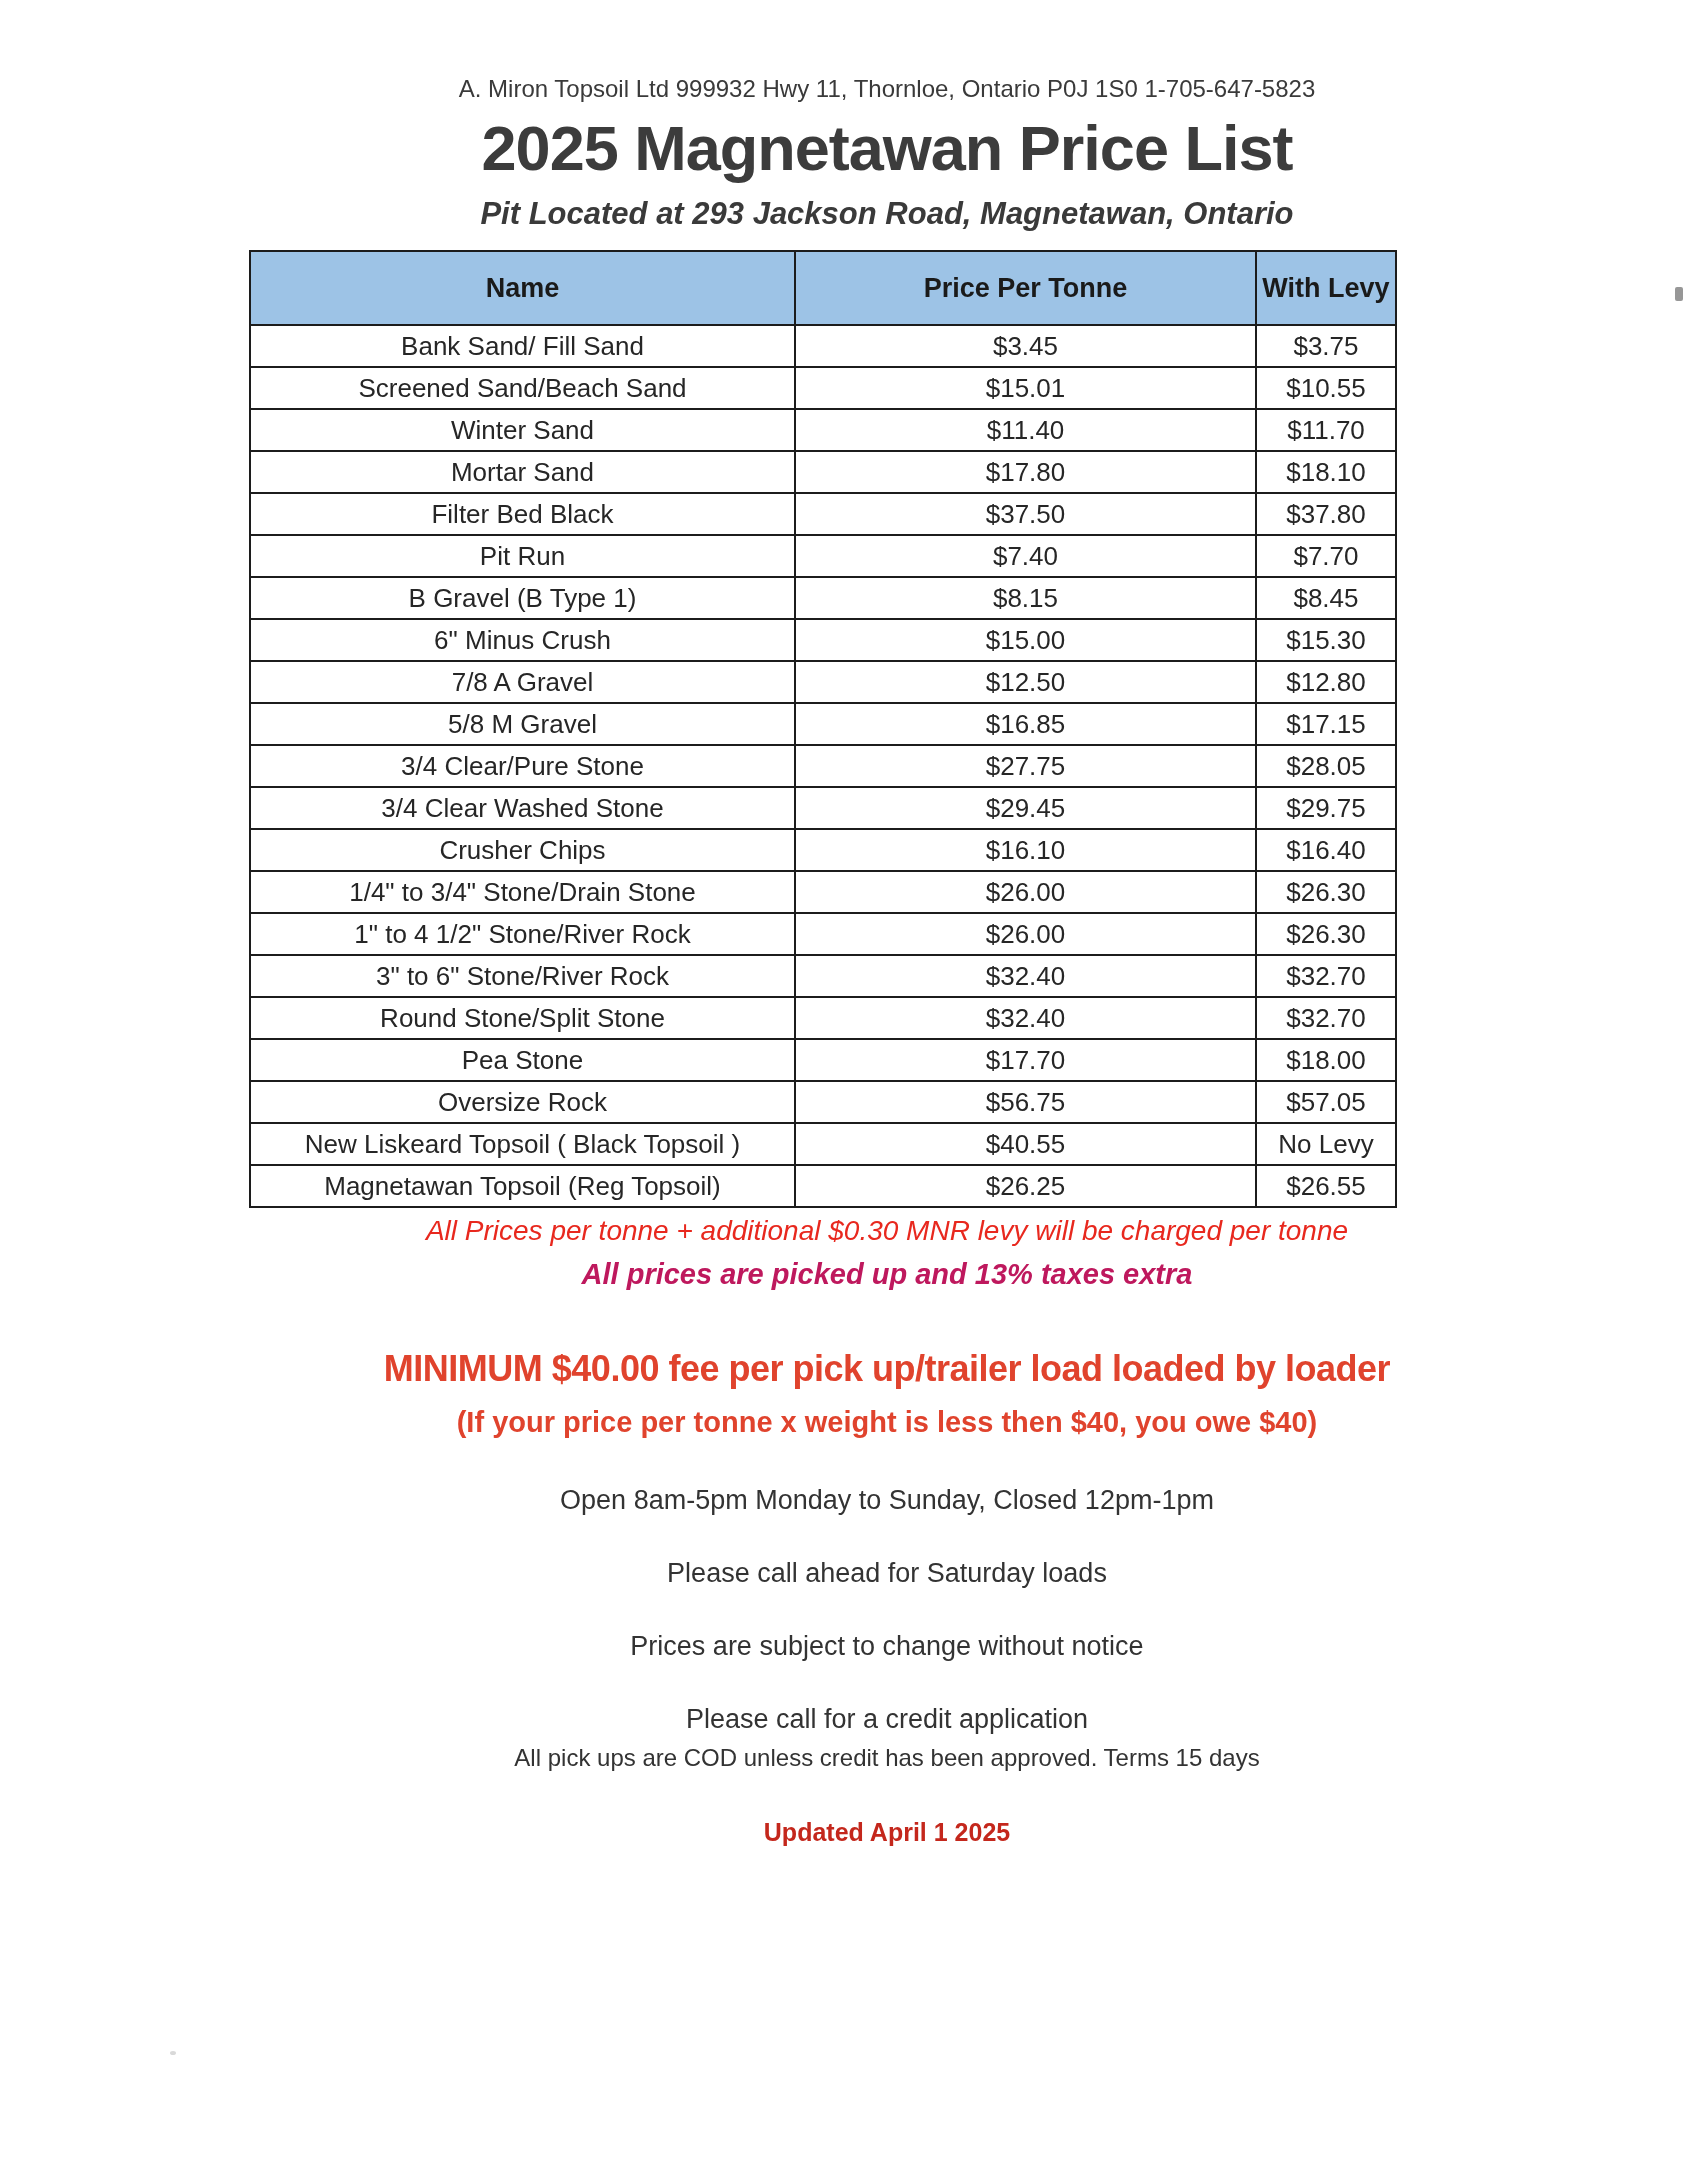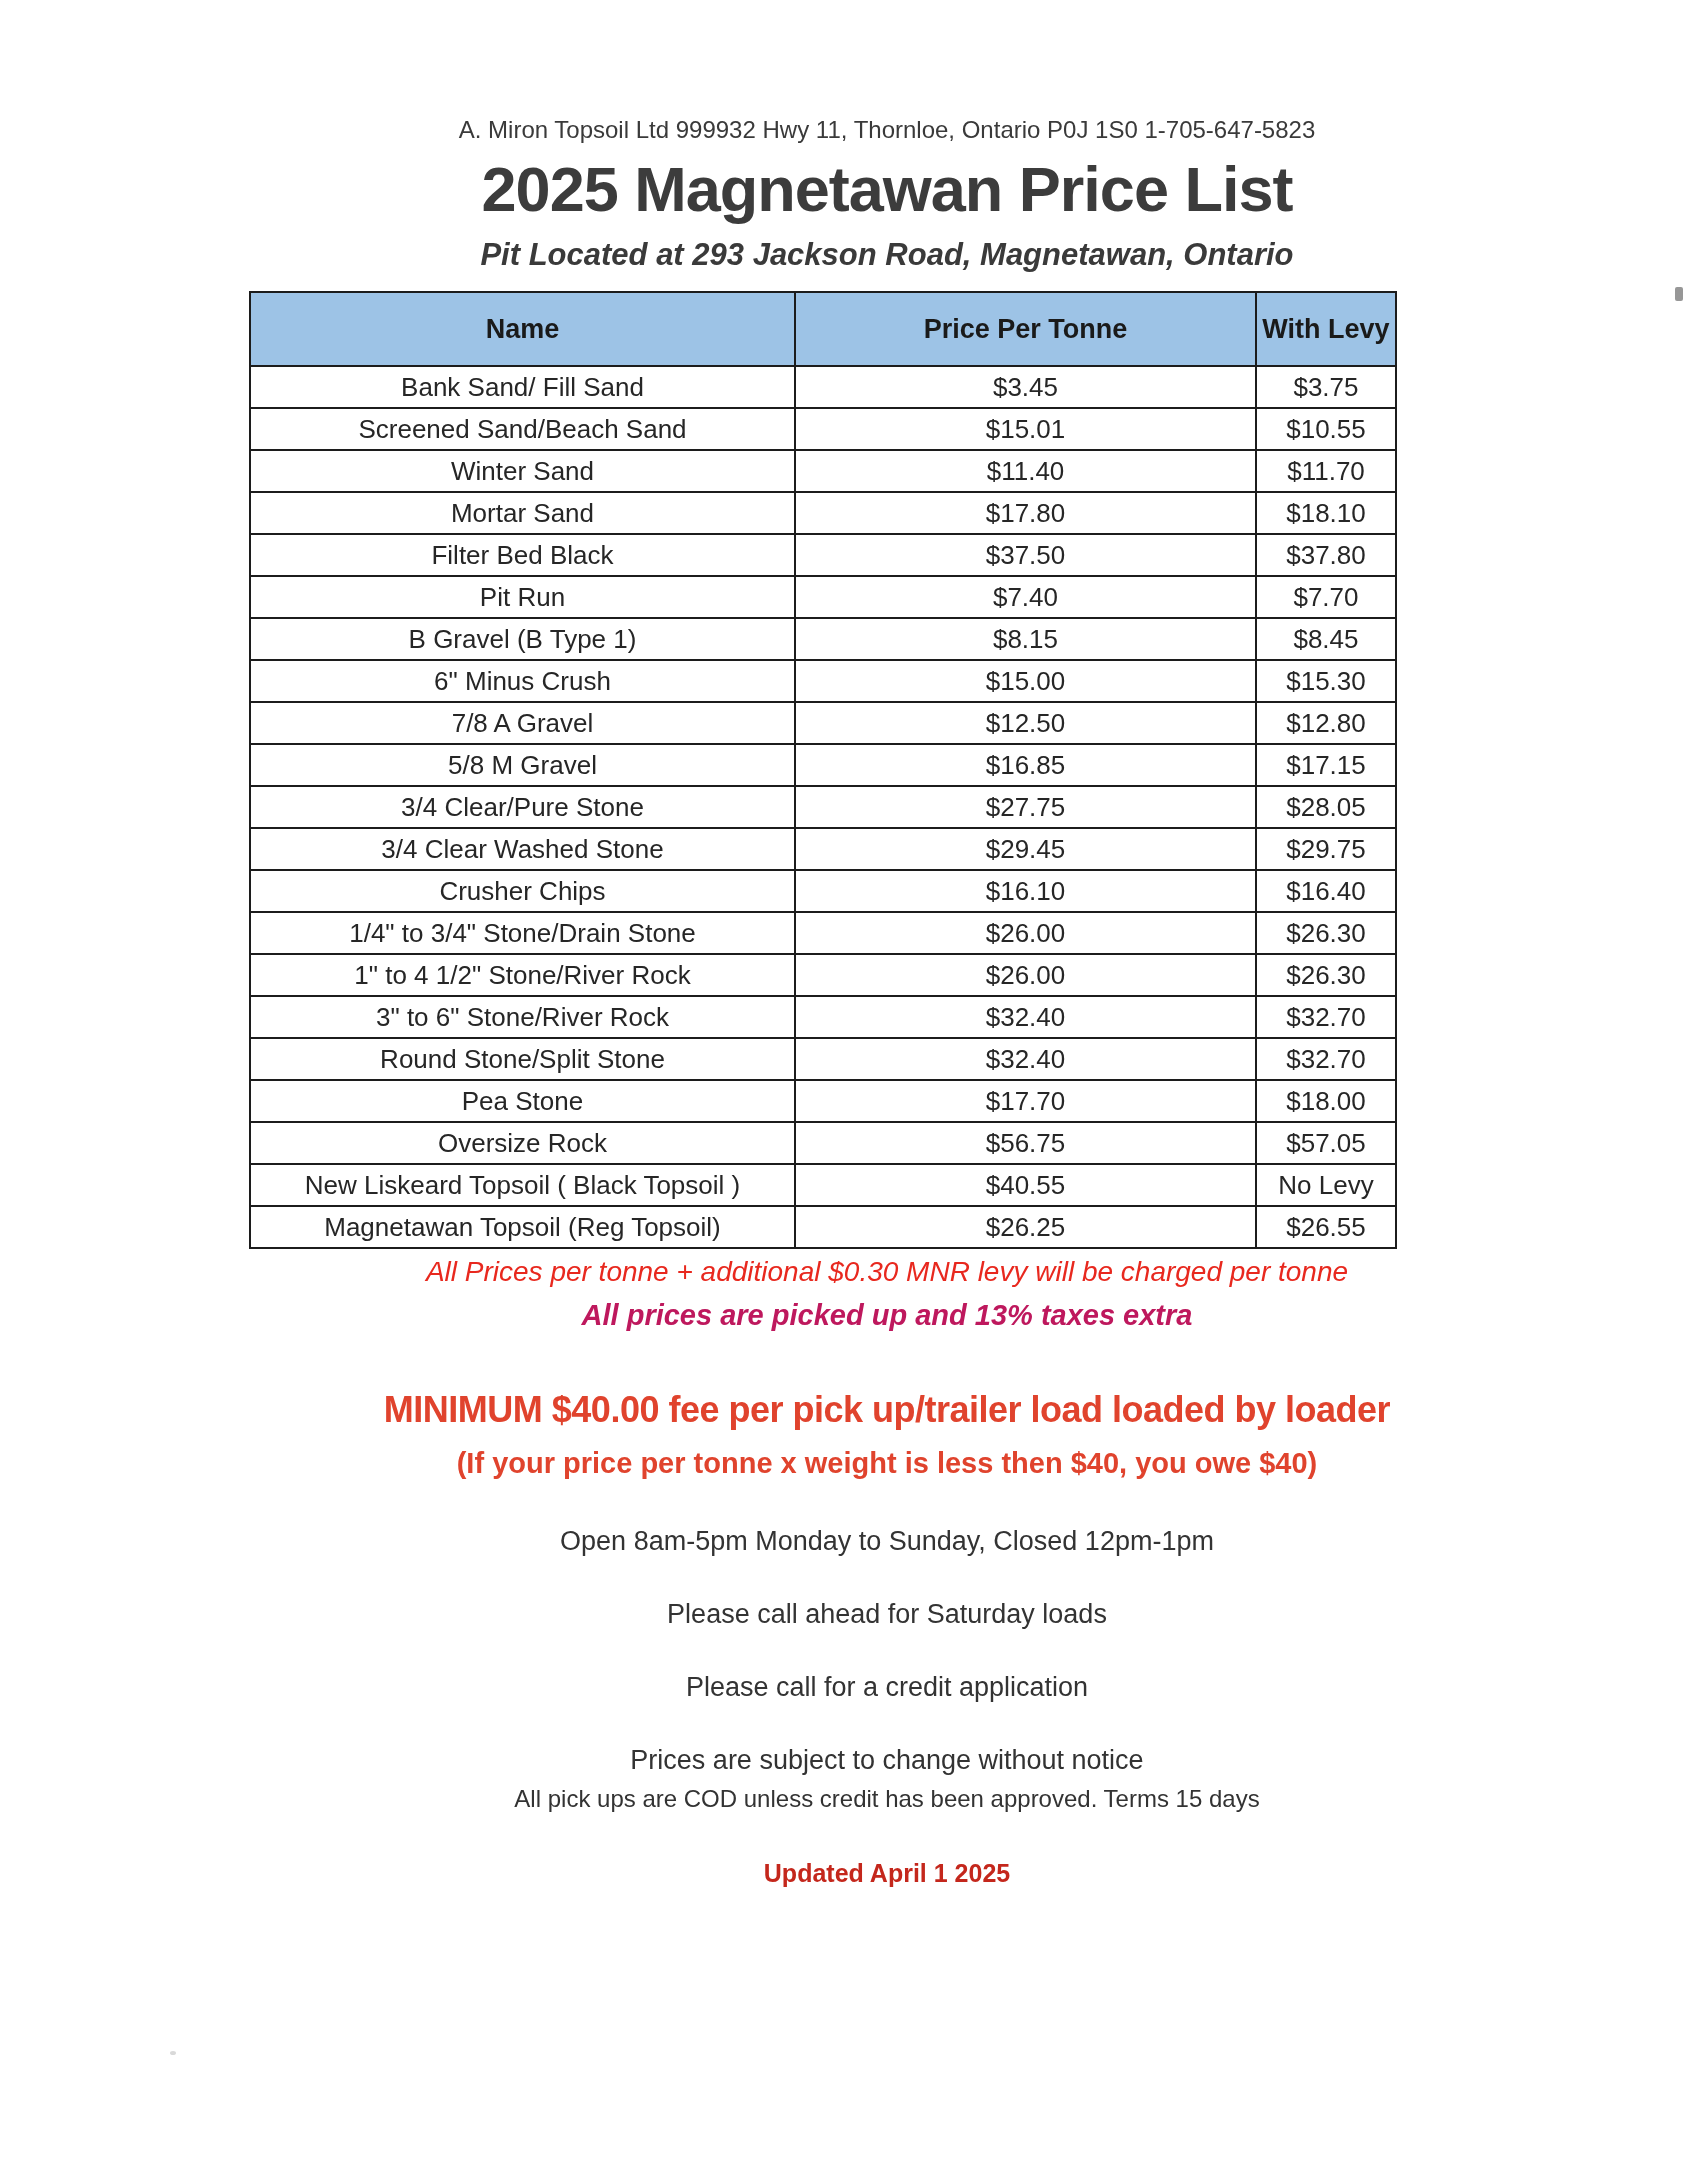--- a/index.html
+++ b/index.html
@@ -17,21 +17,21 @@
     position:relative;
     width:1683px;height:2178px;
     background:#ffffff;
     font-family:"Liberation Sans","DejaVu Sans",sans-serif;
     color:var(--ink);
     overflow:hidden;
   }
   .content{
     width:1276px;
     margin-left:249px;
-    padding-top:116px;
+    padding-top:75px;
     text-align:center;
   }
   .address{
     font-size:24px;
     color:#3a3a3a;
     letter-spacing:0px;
   }
   .doc-title{
     margin-top:14px;
     font-size:63px;
@@ -295,23 +295,23 @@
     <div class="note-taxes">All prices are picked up and 13% taxes extra</div>
 
     <div class="minimum-title">MINIMUM $40.00 fee per pick up/trailer load loaded by loader</div>
 
     <div class="minimum-sub">(If your price per tonne x weight is less then $40, you owe $40)</div>
 
     <div class="info-line">Open 8am-5pm Monday to Sunday, Closed 12pm-1pm</div>
 
     <div class="info-line tight">Please call ahead for Saturday loads</div>
 
+    <div class="info-line tight">Prices are subject to change without notice</div>
+
     <div class="info-line tight">Please call  for a credit application</div>
-
-    <div class="info-line tight">Prices are subject to change without notice</div>
 
     <div class="cod-line">All pick ups are COD unless credit has been approved. Terms 15 days</div>
 
     <div class="updated-line">Updated April 1 2025</div>
 
   </div>
 
   <div class="scan-artifact artifact-bottom-left"></div>
   <div class="scan-artifact artifact-right-edge"></div>
 </div>

